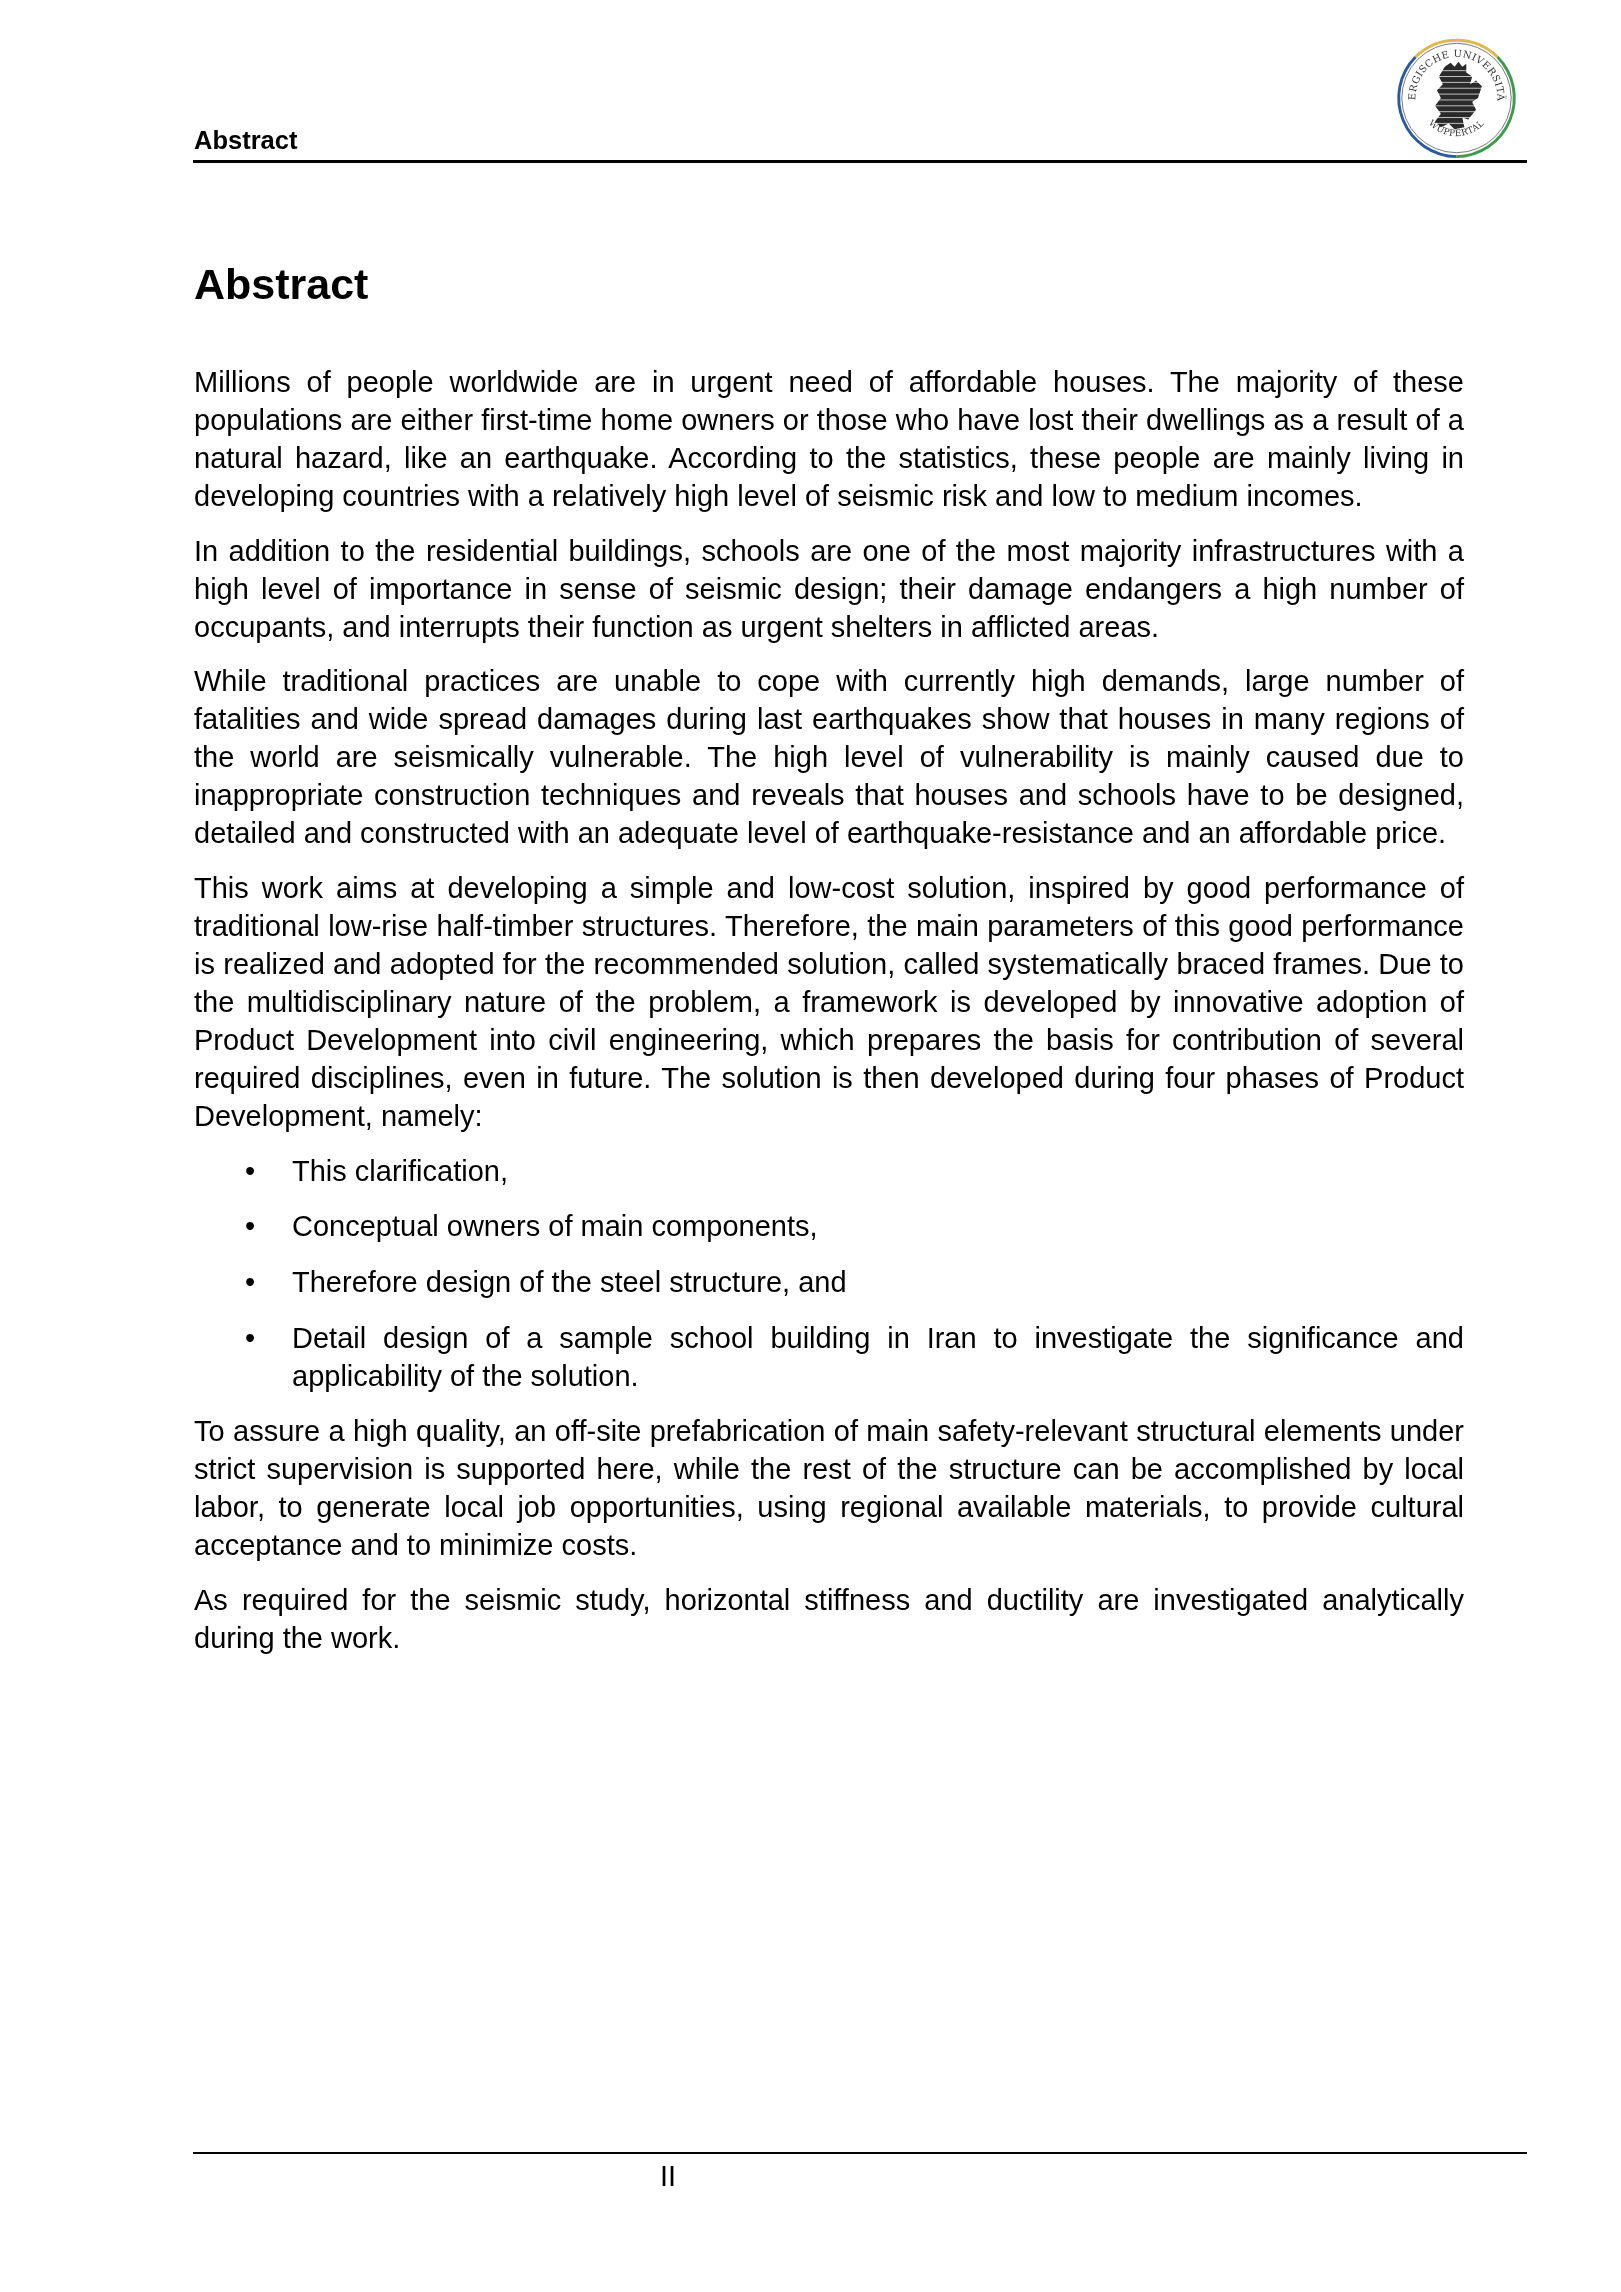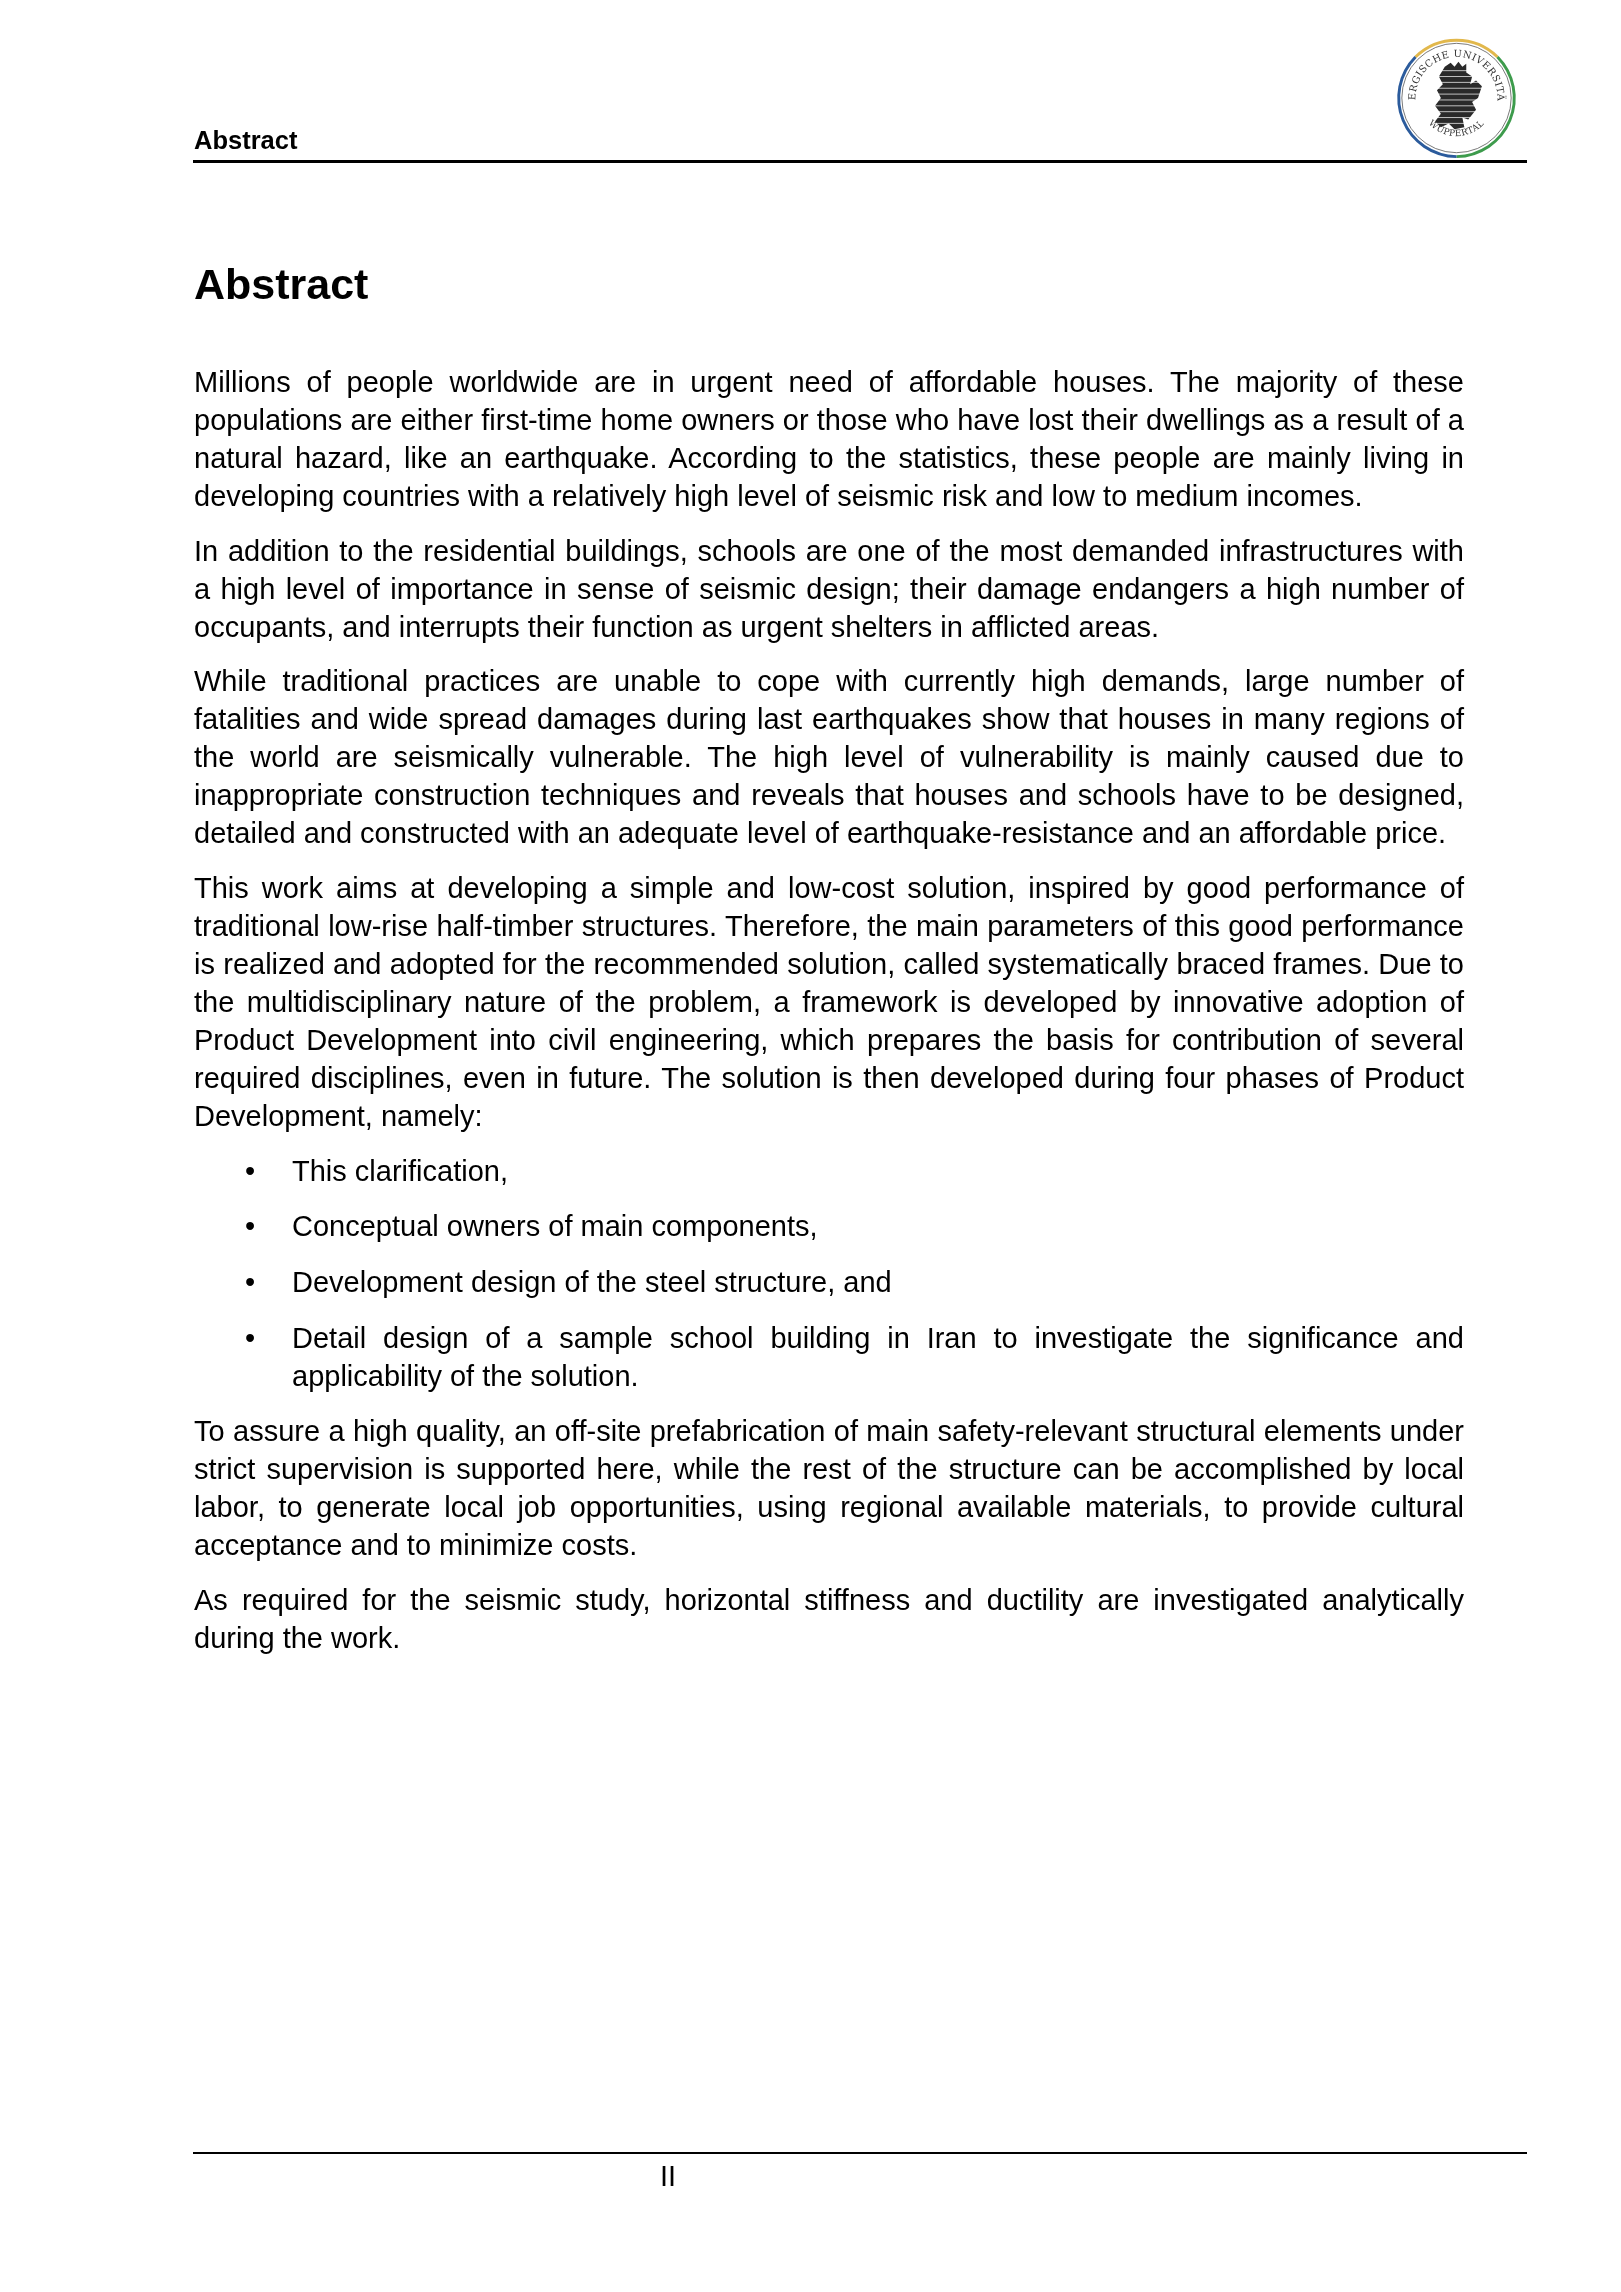--- a/index.html
+++ b/index.html
@@ -61,27 +61,27 @@
         <line x1="40" y1="88" x2="92" y2="88"></line>
     </g>
   </svg>
 
   <div class="header-rule"></div>
 
   <h1 class="title">Abstract</h1>
 
   <div class="body-text">
     <p>Millions of people worldwide are in urgent need of affordable houses. The majority of these populations are either first-time home owners or those who have lost their dwel­lings as a result of a natural hazard, like an earthquake. According to the statistics, these people are mainly living in developing countries with a relatively high level of seismic risk and low to medium incomes.</p>
-    <p>In addition to the residential buildings, schools are one of the most demanded infra­structures with a high level of importance in sense of seismic design; their damage en­dangers a high number of occupants, and interrupts their function as urgent shelters in afflicted areas.</p>
+    <p>In addition to the residential buildings, schools are one of the most majority infra­structures with a high level of importance in sense of seismic design; their damage en­dangers a high number of occupants, and interrupts their function as urgent shelters in afflicted areas.</p>
     <p>While traditional practices are unable to cope with currently high demands, large num­ber of fatalities and wide spread damages during last earthquakes show that houses in many regions of the world are seismically vulnerable. The high level of vulnerability is mainly caused due to inappropriate construction techniques and reveals that houses and schools have to be designed, detailed and constructed with an adequate level of earthquake-resistance and an affordable price.</p>
     <p>This work aims at developing a simple and low-cost solution, inspired by good perfor­mance of traditional low-rise half-timber structures. Therefore, the main parameters of this good performance is realized and adopted for the recommended solution, called systematically braced frames. Due to the multidisciplinary nature of the problem, a framework is developed by innovative adoption of Product Development into civil engi­neering, which prepares the basis for contribution of several required disciplines, even in future. The solution is then developed during four phases of Product Development, namely:</p>
     <ul>
       <li><span class="bullet">•</span><span>This clarification,</span></li>
       <li><span class="bullet">•</span><span>Conceptual owners of main components,</span></li>
-      <li><span class="bullet">•</span><span>Development design of the steel structure, and</span></li>
+      <li><span class="bullet">•</span><span>Therefore design of the steel structure, and</span></li>
       <li><span class="bullet">•</span><span>Detail design of a sample school building in Iran to investigate the significance and applicability of the solution.</span></li>
     </ul>
     <p>To assure a high quality, an off-site prefabrication of main safety-relevant structural elements under strict supervision is supported here, while the rest of the structure can be accomplished by local labor, to generate local job opportunities, using regional avail­able materials, to provide cultural acceptance and to minimize costs.</p>
     <p>As required for the seismic study, horizontal stiffness and ductility are investigated ana­lytically during the work.</p>
   </div>
 
   <div class="footer-rule"></div>
   <div class="page-number">II</div>
 </div>
 

